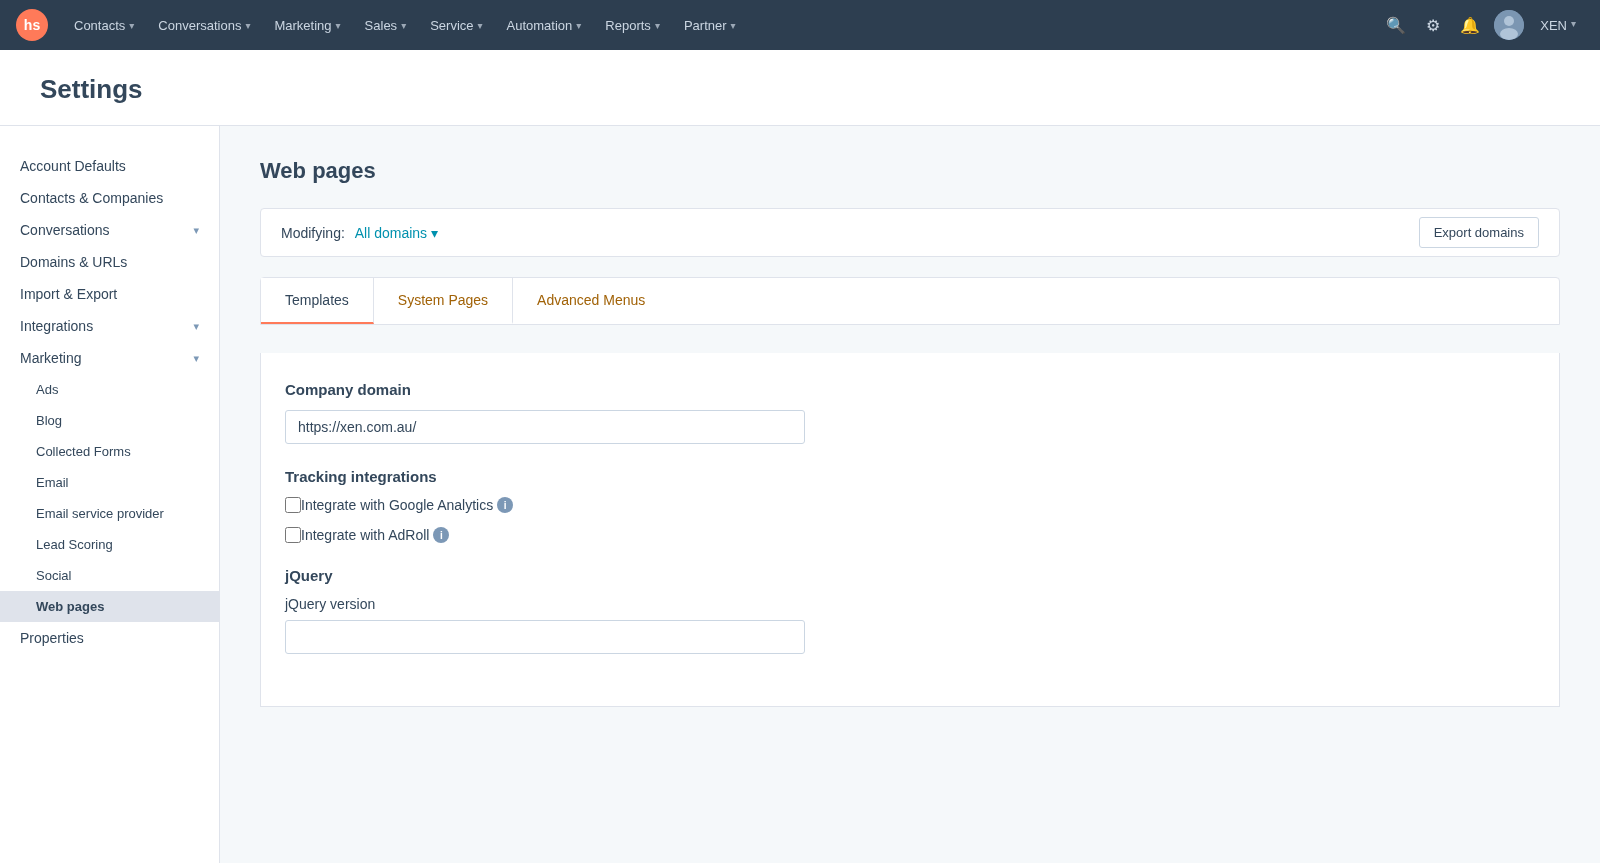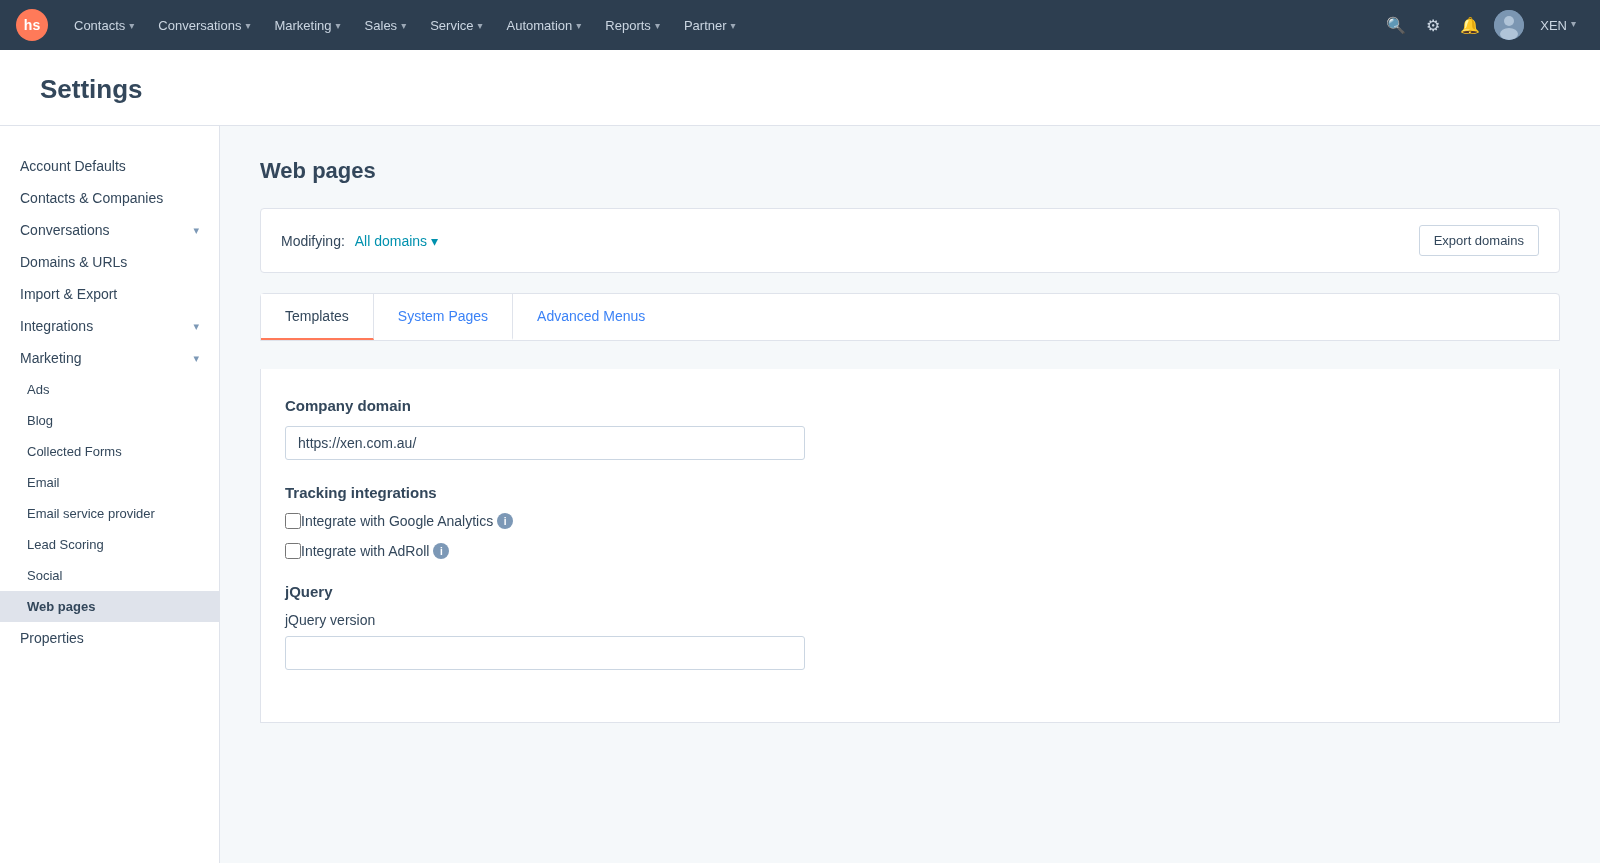--- a/index.html
+++ b/index.html
@@ -105,21 +105,21 @@
       cursor: pointer;
       display: flex;
       align-items: center;
       justify-content: space-between;
     }
     .sidebar-item.active {
       background: #dfe3eb;
       font-weight: 600;
     }
     .sidebar-item.sub {
-      padding-left: 27px;
+      padding-left: 36px;
       font-size: 13px;
     }
     .sidebar-chevron { font-size: 11px; color: #7c98b6; }
 
     
     .main-content {
       flex: 1;
       padding: 32px 40px;
       background: #f5f8fa;
       overflow-y: auto;
@@ -129,21 +129,21 @@
       font-weight: 600;
       color: #33475b;
       margin-bottom: 24px;
     }
 
     
     .modifying-bar {
       background: #fff;
       border: 1px solid #dfe3eb;
       border-radius: 4px;
-      padding: 16px 20px;
+      padding: 8px 20px;
       display: flex;
       align-items: center;
       justify-content: space-between;
       margin-bottom: 20px;
     }
     .modifying-value {
       color: #0091ae;
       cursor: pointer;
       margin-left: 6px;
       display: inline-flex;
@@ -165,21 +165,21 @@
       display: flex;
       border-bottom: 1px solid #dfe3eb;
       margin-bottom: 28px;
       background: #fff;
       border: 1px solid #dfe3eb;
       border-radius: 4px 4px 0 0;
     }
     .tab {
       padding: 14px 24px;
       font-size: 14px;
-      color: #3b82f6;
+      color: #a16207;
       cursor: pointer;
       border-right: 1px solid #dfe3eb;
       border-bottom: 2px solid transparent;
     }
     .tab.active {
       background: #fff;
       border-bottom: 2px solid #ff7a59;
       color: #33475b;
       font-weight: 500;
     }

